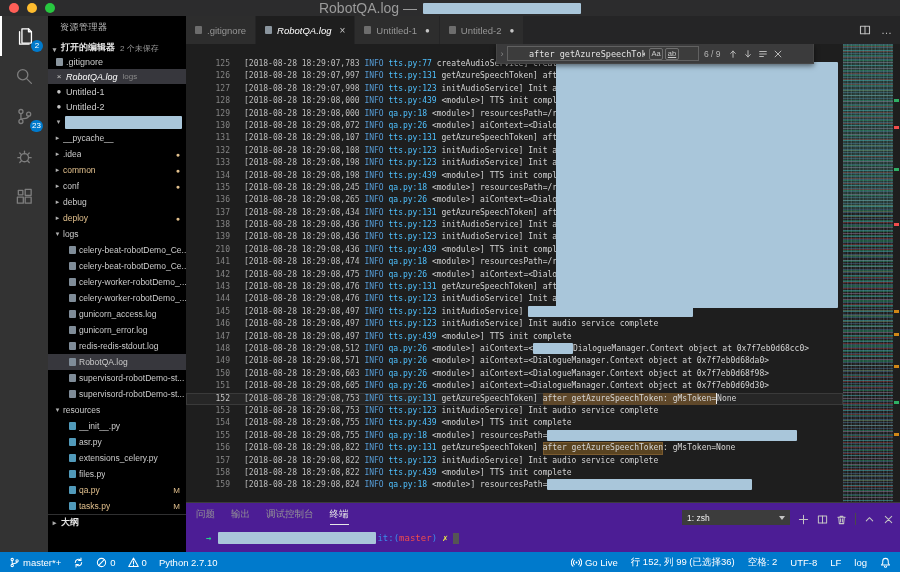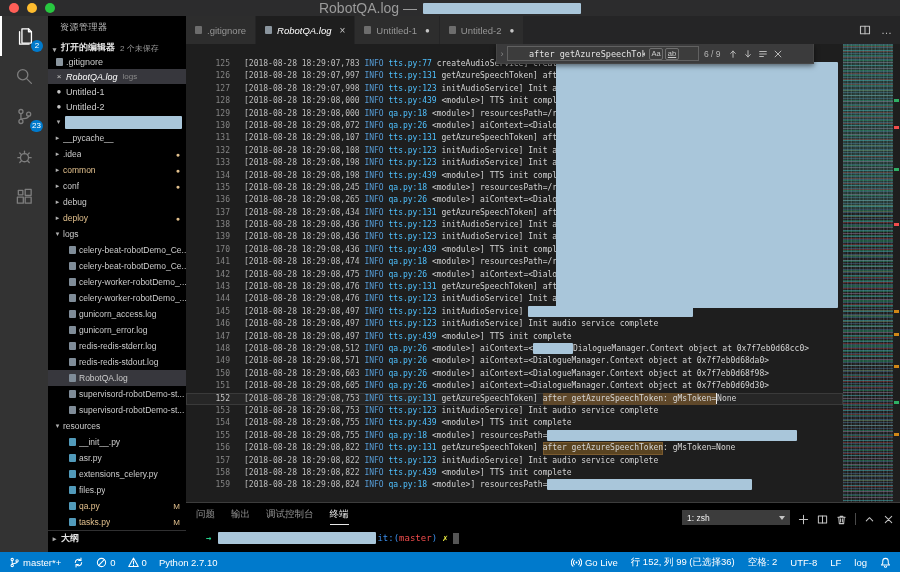--- a/index.html
+++ b/index.html
@@ -100,21 +100,21 @@
     repeating-linear-gradient(to bottom, rgba(86,156,214,.30) 0 1px, transparent 1px 3px),
     repeating-linear-gradient(to bottom, rgba(35,209,139,.30) 1px 2.5px, transparent 2.5px 6px),
     repeating-linear-gradient(to bottom, rgba(241,76,76,.26) 2px 3px, transparent 3px 7.5px),
     repeating-linear-gradient(to right, rgba(255,255,255,.10) 0 1px, transparent 1px 4px),
     repeating-linear-gradient(to right, rgba(20,20,20,.65) 0 1px, transparent 1px 3px)}
   .minimap::after{content:"";position:absolute;left:0;right:0;top:0;height:165px;background:rgba(78,201,176,.16)}
   .ruler{position:absolute;top:0;bottom:0;right:0;width:7px;background:#1e1e1e;z-index:6}
   .ruler i{position:absolute;left:1px;width:5px;height:3px;display:block}
 
   
-  .panel{position:absolute;left:0;right:0;bottom:0;height:50px;background:#000000;border-top:1px solid #3c3c3c}
+  .panel{position:absolute;left:0;right:0;bottom:0;height:50px;background:#4c1d95;border-top:1px solid #3c3c3c}
   .panel-bar{height:22px;display:flex;align-items:stretch;padding:0 10px;position:relative}
   .p-tab{font-size:9.5px;color:#969696;margin-right:16px;display:flex;align-items:center;cursor:pointer}
   .p-tab.active{color:#e7e7e7;box-shadow:inset 0 -1px 0 #e7e7e7}
   .p-right{position:absolute;right:6px;top:0;bottom:0;display:flex;align-items:flex-end;gap:8px}
   .p-select{width:108px;height:15px;background:#3c3c3c;color:#f0f0f0;font-size:8.5px;display:flex;align-items:center;justify-content:space-between;padding:0 5px;cursor:pointer}
   .caret-down{width:0;height:0;border-left:3px solid transparent;border-right:3px solid transparent;border-top:4px solid #c5c5c5}
   .p-icon{color:#c5c5c5;cursor:pointer;display:flex;align-items:center;justify-content:center}
   .p-icon .icw{width:11px;height:11px}
   .p-sep{width:1px;height:12px;background:#4a4a4a}
   .terminal{padding:7px 0 0 20px;font-family:"DejaVu Sans Mono","DejaVu Sans",monospace;font-size:9px;display:flex;align-items:center}
@@ -281,24 +281,20 @@
         <span class="fileicon tr-fi" style="background: rgb(127, 140, 152);"></span>
         <span class="tr-label">celery-worker-robotDemo_...</span>
       </div>
       <div class="tr-row d1">
         <span class="fileicon tr-fi" style="background: rgb(127, 140, 152);"></span>
         <span class="tr-label">gunicorn_access.log</span>
       </div>
       <div class="tr-row d1">
         <span class="fileicon tr-fi" style="background: rgb(127, 140, 152);"></span>
         <span class="tr-label">gunicorn_error.log</span>
-      </div>
-      <div class="tr-row d1">
-        <span class="fileicon tr-fi" style="background: rgb(127, 140, 152);"></span>
-        <span class="tr-label">redis-redis-stderr.log</span>
       </div>
       <div class="tr-row d1">
         <span class="fileicon tr-fi" style="background: rgb(127, 140, 152);"></span>
         <span class="tr-label">redis-redis-stdout.log</span>
       </div>
       <div class="tr-row d1 sel">
         <span class="fileicon tr-fi" style="background: rgb(127, 140, 152);"></span>
         <span class="tr-label">RobotQA.log</span>
       </div>
       <div class="tr-row d1">
@@ -390,21 +386,21 @@
         <div class="cl"><span class="ln">130</span><span class="tok-time">[2018-08-28 18:29:08,072</span><span class="tok-sp"> </span><span class="tok-lvl">INFO</span><span class="tok-sp"> </span><span class="tok-src">qa.py:26</span><span class="tok-sp"> </span><span class="tok-msg">&lt;module&gt;] aiContext=&lt;DialogueManager.Context object at 0x7f7eb0d68cc0&gt;</span></div>
         <div class="cl"><span class="ln">131</span><span class="tok-time">[2018-08-28 18:29:08,107</span><span class="tok-sp"> </span><span class="tok-lvl">INFO</span><span class="tok-sp"> </span><span class="tok-src">tts.py:131</span><span class="tok-sp"> </span><span class="tok-msg">getAzureSpeechToken] after getAzureSpeechToken: gMsToken=None</span></div>
         <div class="cl"><span class="ln">132</span><span class="tok-time">[2018-08-28 18:29:08,108</span><span class="tok-sp"> </span><span class="tok-lvl">INFO</span><span class="tok-sp"> </span><span class="tok-src">tts.py:123</span><span class="tok-sp"> </span><span class="tok-msg">initAudioService] Init audio service complete</span></div>
         <div class="cl"><span class="ln">133</span><span class="tok-time">[2018-08-28 18:29:08,198</span><span class="tok-sp"> </span><span class="tok-lvl">INFO</span><span class="tok-sp"> </span><span class="tok-src">tts.py:123</span><span class="tok-sp"> </span><span class="tok-msg">initAudioService] Init audio service complete</span></div>
         <div class="cl"><span class="ln">134</span><span class="tok-time">[2018-08-28 18:29:08,198</span><span class="tok-sp"> </span><span class="tok-lvl">INFO</span><span class="tok-sp"> </span><span class="tok-src">tts.py:439</span><span class="tok-sp"> </span><span class="tok-msg">&lt;module&gt;] TTS init complete</span></div>
         <div class="cl"><span class="ln">135</span><span class="tok-time">[2018-08-28 18:29:08,245</span><span class="tok-sp"> </span><span class="tok-lvl">INFO</span><span class="tok-sp"> </span><span class="tok-src">qa.py:18</span><span class="tok-sp"> </span><span class="tok-msg">&lt;module&gt;] resourcesPath=/robot/resources/</span></div>
         <div class="cl"><span class="ln">136</span><span class="tok-time">[2018-08-28 18:29:08,265</span><span class="tok-sp"> </span><span class="tok-lvl">INFO</span><span class="tok-sp"> </span><span class="tok-src">qa.py:26</span><span class="tok-sp"> </span><span class="tok-msg">&lt;module&gt;] aiContext=&lt;DialogueManager.Context object at 0x7f7eb0d68da0&gt;</span></div>
         <div class="cl"><span class="ln">137</span><span class="tok-time">[2018-08-28 18:29:08,434</span><span class="tok-sp"> </span><span class="tok-lvl">INFO</span><span class="tok-sp"> </span><span class="tok-src">tts.py:131</span><span class="tok-sp"> </span><span class="tok-msg">getAzureSpeechToken] after getAzureSpeechToken: gMsToken=None</span></div>
         <div class="cl"><span class="ln">138</span><span class="tok-time">[2018-08-28 18:29:08,436</span><span class="tok-sp"> </span><span class="tok-lvl">INFO</span><span class="tok-sp"> </span><span class="tok-src">tts.py:123</span><span class="tok-sp"> </span><span class="tok-msg">initAudioService] Init audio service complete</span></div>
         <div class="cl"><span class="ln">139</span><span class="tok-time">[2018-08-28 18:29:08,436</span><span class="tok-sp"> </span><span class="tok-lvl">INFO</span><span class="tok-sp"> </span><span class="tok-src">tts.py:123</span><span class="tok-sp"> </span><span class="tok-msg">initAudioService] Init audio service complete</span></div>
-        <div class="cl"><span class="ln">170</span><span class="tok-time">[2018-08-28 18:29:08,436</span><span class="tok-sp"> </span><span class="tok-lvl">INFO</span><span class="tok-sp"> </span><span class="tok-src">tts.py:439</span><span class="tok-sp"> </span><span class="tok-msg">&lt;module&gt;] TTS init complete</span></div>
+        <div class="cl"><span class="ln">210</span><span class="tok-time">[2018-08-28 18:29:08,436</span><span class="tok-sp"> </span><span class="tok-lvl">INFO</span><span class="tok-sp"> </span><span class="tok-src">tts.py:439</span><span class="tok-sp"> </span><span class="tok-msg">&lt;module&gt;] TTS init complete</span></div>
         <div class="cl"><span class="ln">141</span><span class="tok-time">[2018-08-28 18:29:08,474</span><span class="tok-sp"> </span><span class="tok-lvl">INFO</span><span class="tok-sp"> </span><span class="tok-src">qa.py:18</span><span class="tok-sp"> </span><span class="tok-msg">&lt;module&gt;] resourcesPath=/robot/resources/</span></div>
         <div class="cl"><span class="ln">142</span><span class="tok-time">[2018-08-28 18:29:08,475</span><span class="tok-sp"> </span><span class="tok-lvl">INFO</span><span class="tok-sp"> </span><span class="tok-src">qa.py:26</span><span class="tok-sp"> </span><span class="tok-msg">&lt;module&gt;] aiContext=&lt;DialogueManager.Context object at 0x7f7eb0d68e80&gt;</span></div>
         <div class="cl"><span class="ln">143</span><span class="tok-time">[2018-08-28 18:29:08,476</span><span class="tok-sp"> </span><span class="tok-lvl">INFO</span><span class="tok-sp"> </span><span class="tok-src">tts.py:131</span><span class="tok-sp"> </span><span class="tok-msg">getAzureSpeechToken] after getAzureSpeechToken: gMsToken=None</span></div>
         <div class="cl"><span class="ln">144</span><span class="tok-time">[2018-08-28 18:29:08,476</span><span class="tok-sp"> </span><span class="tok-lvl">INFO</span><span class="tok-sp"> </span><span class="tok-src">tts.py:123</span><span class="tok-sp"> </span><span class="tok-msg">initAudioService] Init audio service complete</span></div>
         <div class="cl"><span class="ln">145</span><span class="tok-time">[2018-08-28 18:29:08,497</span><span class="tok-sp"> </span><span class="tok-lvl">INFO</span><span class="tok-sp"> </span><span class="tok-src">tts.py:123</span><span class="tok-sp"> </span><span class="tok-msg">initAudioService] </span><span class="inline-redact redact" style="width: 165px;"></span></div>
         <div class="cl"><span class="ln">146</span><span class="tok-time">[2018-08-28 18:29:08,497</span><span class="tok-sp"> </span><span class="tok-lvl">INFO</span><span class="tok-sp"> </span><span class="tok-src">tts.py:123</span><span class="tok-sp"> </span><span class="tok-msg">initAudioService] Init audio service complete</span></div>
         <div class="cl"><span class="ln">147</span><span class="tok-time">[2018-08-28 18:29:08,497</span><span class="tok-sp"> </span><span class="tok-lvl">INFO</span><span class="tok-sp"> </span><span class="tok-src">tts.py:439</span><span class="tok-sp"> </span><span class="tok-msg">&lt;module&gt;] TTS init complete</span></div>
         <div class="cl"><span class="ln">148</span><span class="tok-time">[2018-08-28 18:29:08,512</span><span class="tok-sp"> </span><span class="tok-lvl">INFO</span><span class="tok-sp"> </span><span class="tok-src">qa.py:26</span><span class="tok-sp"> </span><span class="tok-msg">&lt;module&gt;] aiContext=&lt;</span><span class="inline-redact redact" style="width: 40px;"></span><span class="tok-msg">DialogueManager.Context object at 0x7f7eb0d68cc0&gt;</span></div>
         <div class="cl"><span class="ln">149</span><span class="tok-time">[2018-08-28 18:29:08,571</span><span class="tok-sp"> </span><span class="tok-lvl">INFO</span><span class="tok-sp"> </span><span class="tok-src">qa.py:26</span><span class="tok-sp"> </span><span class="tok-msg">&lt;module&gt;] aiContext=&lt;DialogueManager.Context object at 0x7f7eb0d68da0&gt;</span></div>
         <div class="cl"><span class="ln">150</span><span class="tok-time">[2018-08-28 18:29:08,603</span><span class="tok-sp"> </span><span class="tok-lvl">INFO</span><span class="tok-sp"> </span><span class="tok-src">qa.py:26</span><span class="tok-sp"> </span><span class="tok-msg">&lt;module&gt;] aiContext=&lt;DialogueManager.Context object at 0x7f7eb0d68f98&gt;</span></div>

